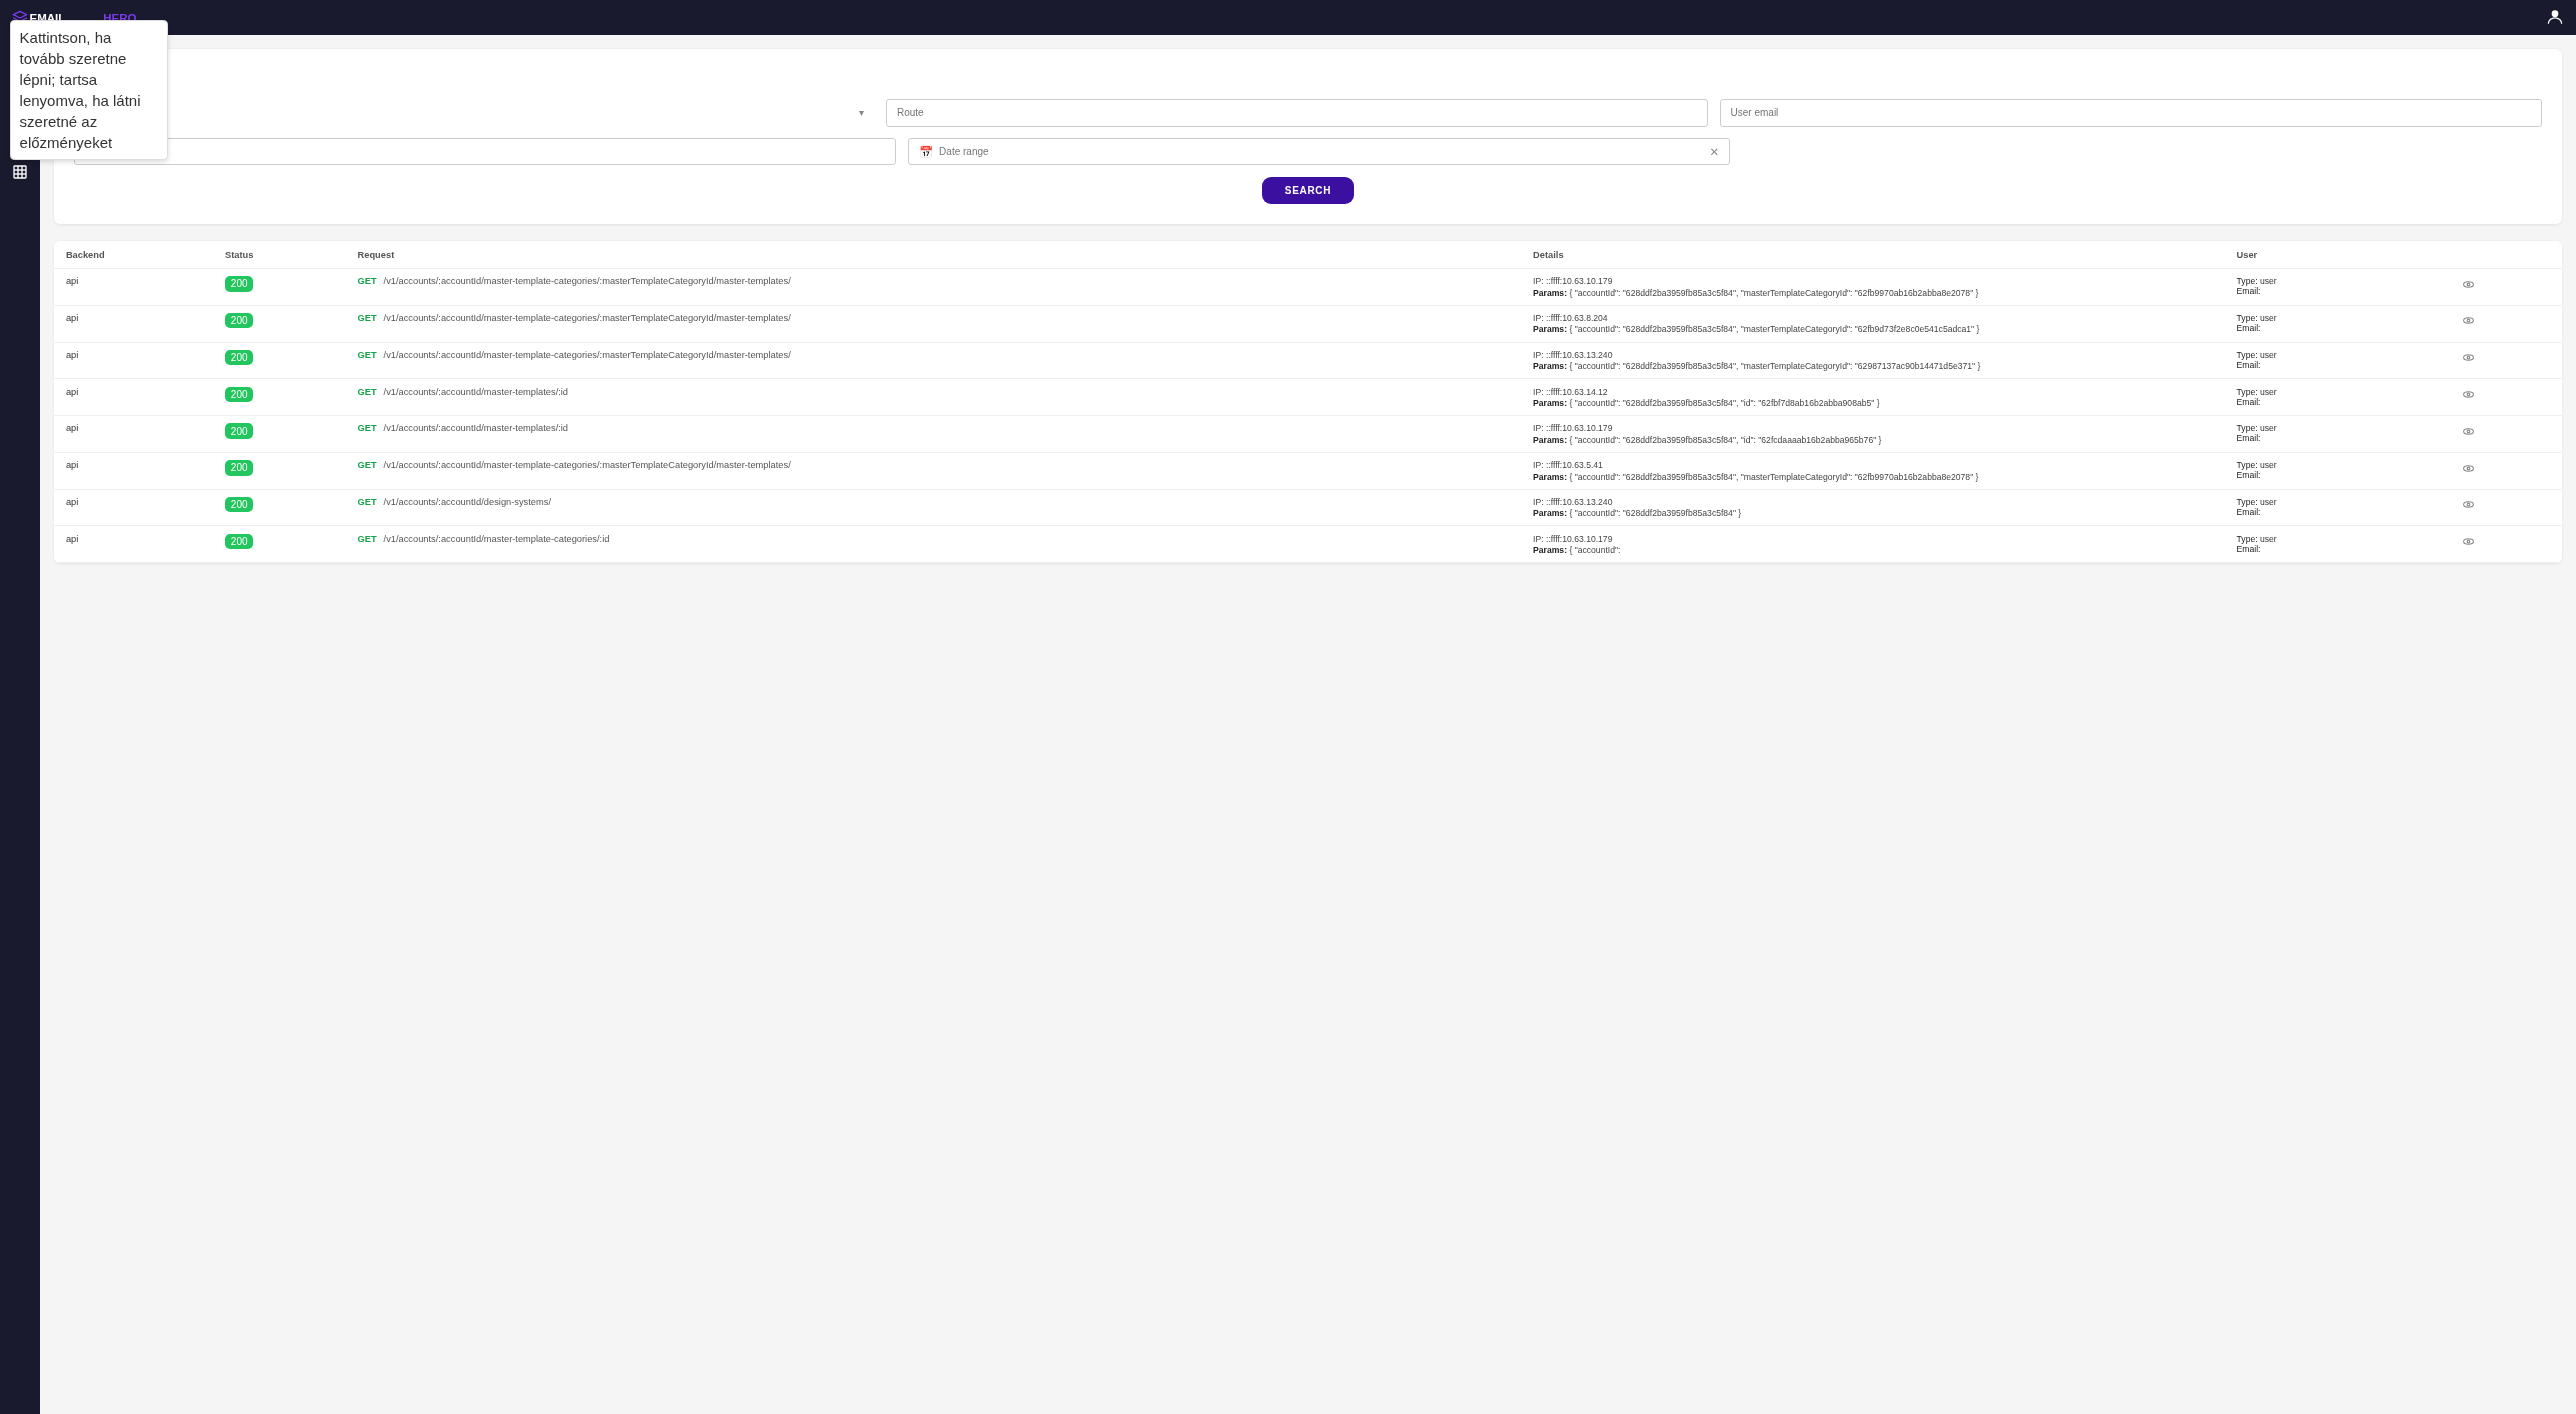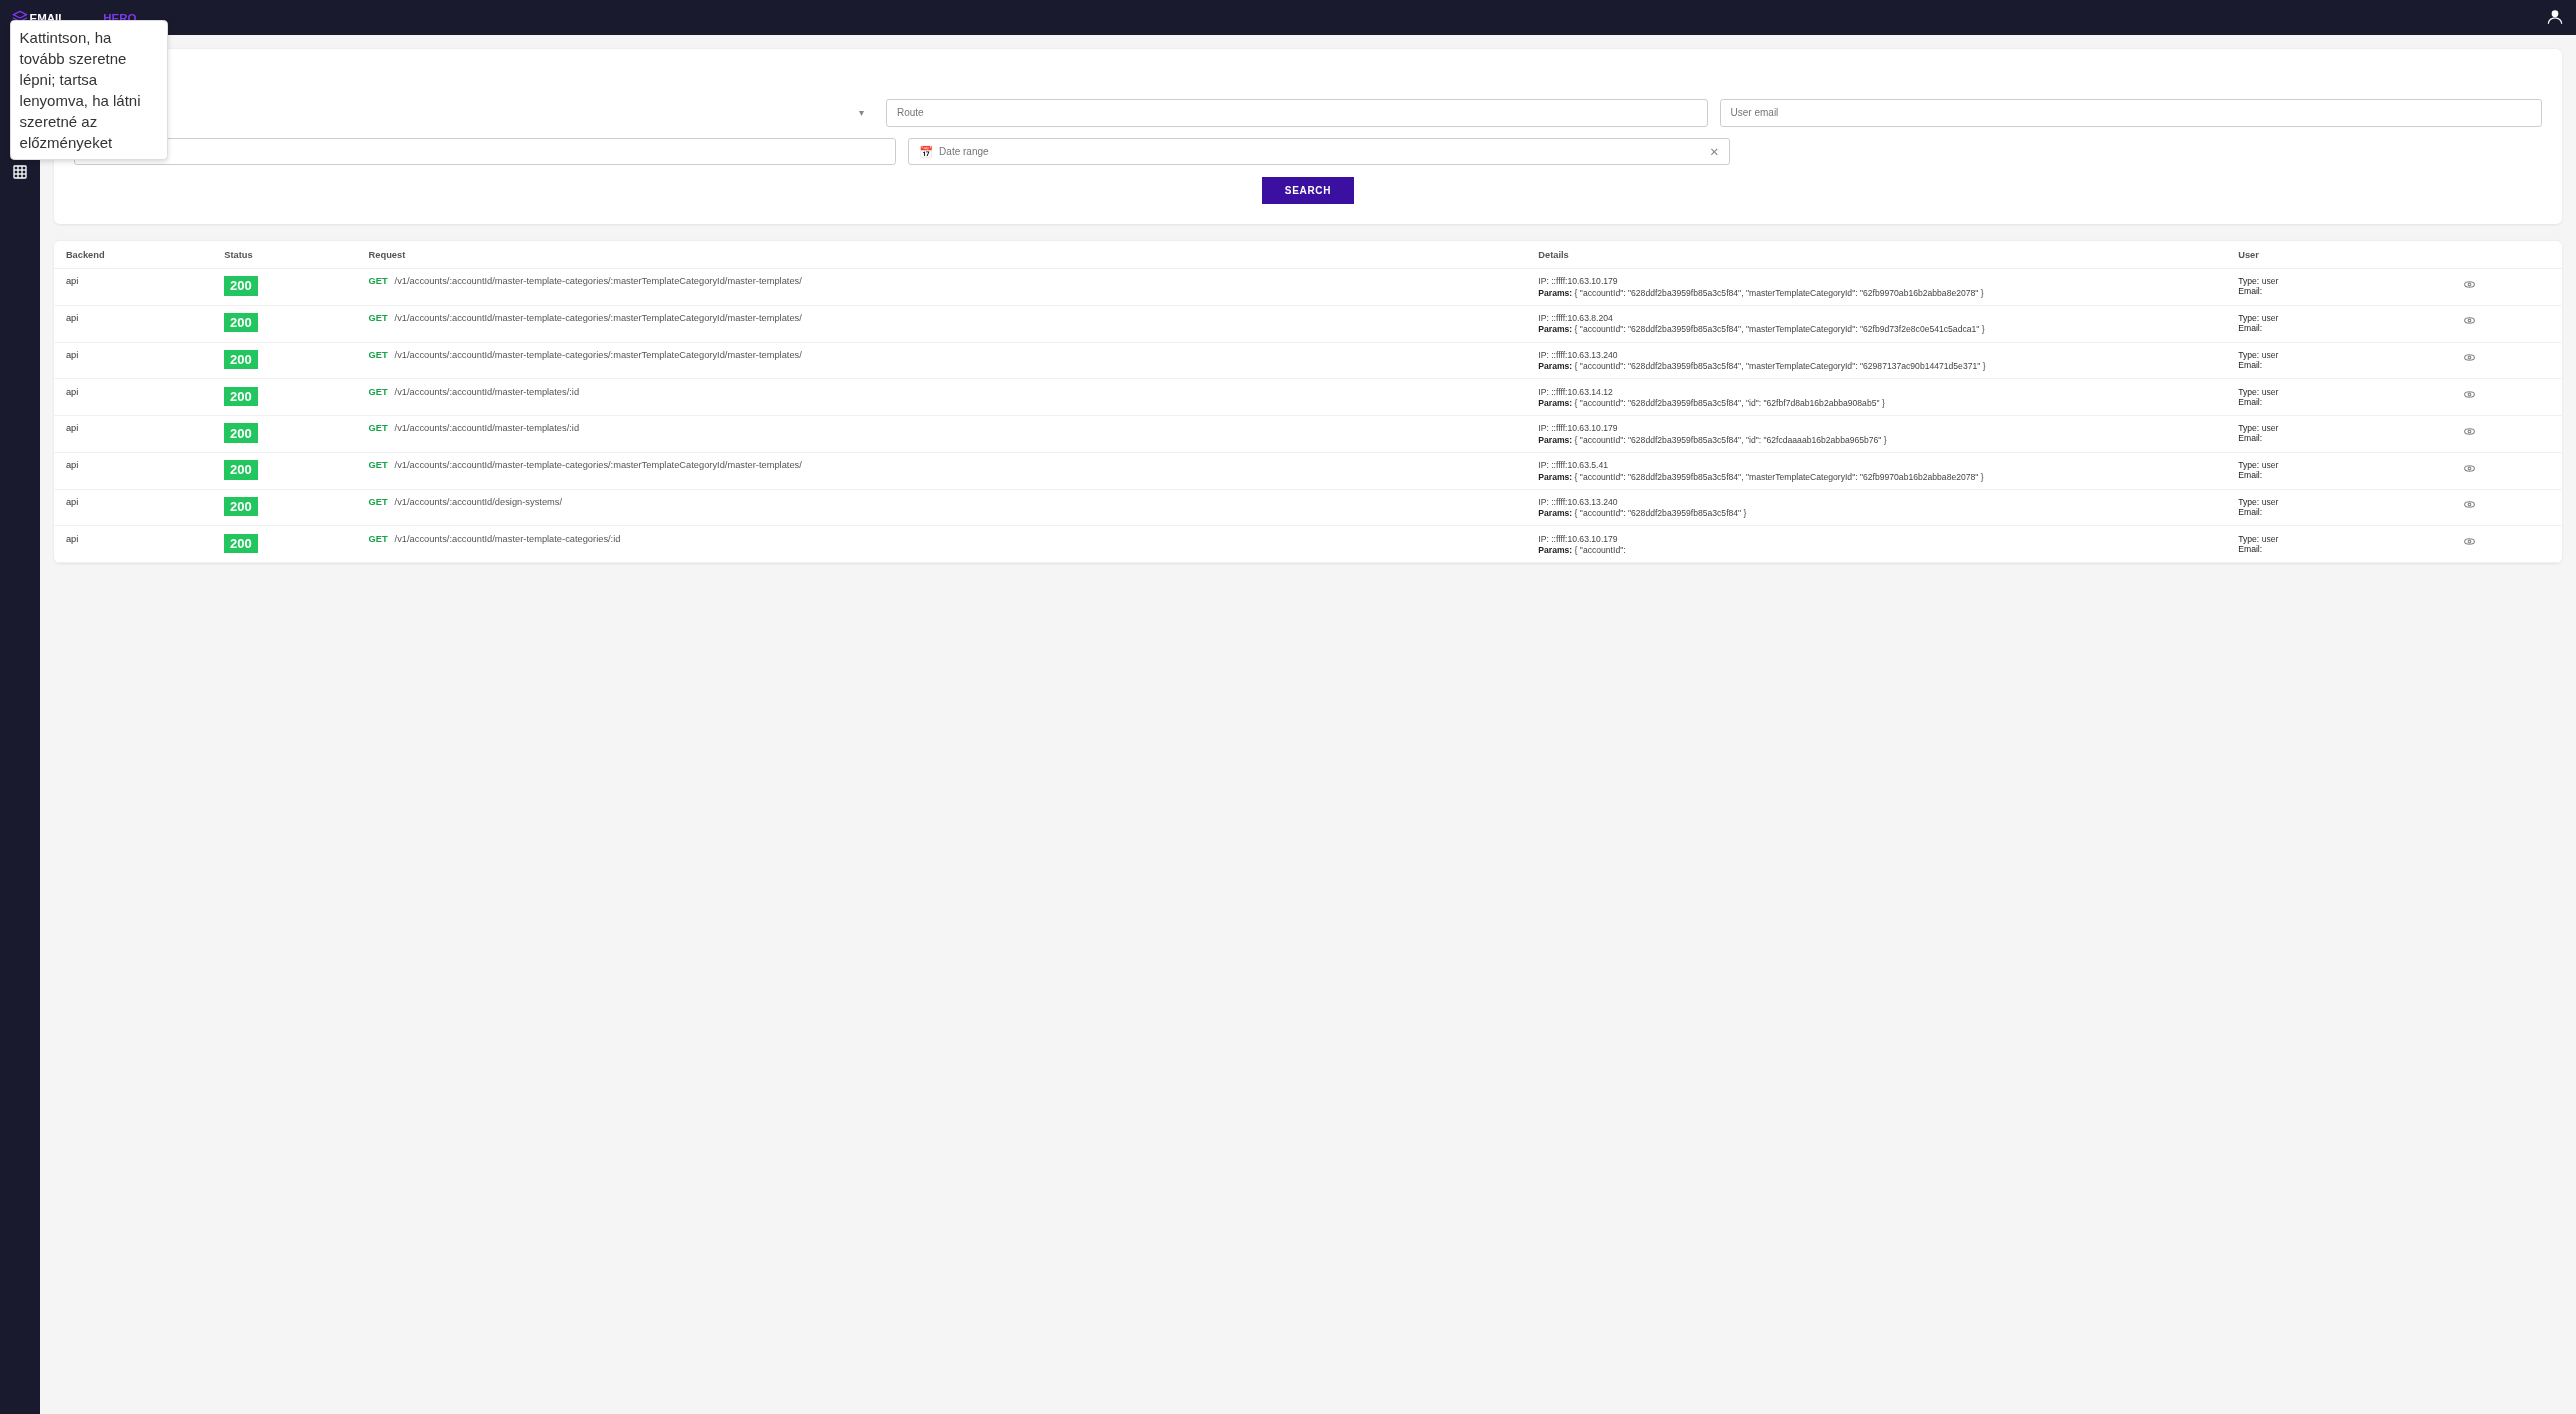--- a/index.html
+++ b/index.html
@@ -152,21 +152,21 @@
     
     .search-row {
       display: flex;
       justify-content: center;
       margin-top: 5.8px;
     }
     .search-btn {
       background: #3b0fa0;
       color: #fff;
       border: none;
-      border-radius: 0;
+      border-radius: 9px;
       padding: 8px 23px;
       font-size: 10px;
       font-weight: 700;
       letter-spacing: 0.7px;
       cursor: pointer;
     }
 
     
     .results-card {
       background: #fff;
@@ -188,24 +188,24 @@
       font-size: 9.3px;
       background: #fff;
       border-bottom: 0.7px solid #eee;
     }
     tbody tr { border-bottom: 0.7px solid #f0f0f0; }
     tbody td { padding: 7.2px 11.5px; vertical-align: top; color: #333; }
 
     .badge-200 {
       background: #22c55e;
       color: #fff;
-      border-radius: 0;
+      border-radius: 5px;
       padding: 2.2px 5.8px;
-      font-size: 13px;
-      font-weight: 700;
+      font-size: 10px;
+      font-weight: 400;
       display: inline-block;
     }
     .method-get { color: #16a34a; font-weight: 700; margin-right: 4.3px; }
     .route-text { color: #555; }
     .details-cell { font-size: 8.6px; color: #444; max-width: 273px; }
     .details-cell .detail-ip { margin-bottom: 1.4px; }
     .details-cell .detail-params { word-break: break-all; }
     .detail-bold { font-weight: 600; color: #222; }
     .user-cell { font-size: 8.6px; min-width: 86px; }
     .user-label { font-weight: 400; color: #222; margin-top: 38px; }

